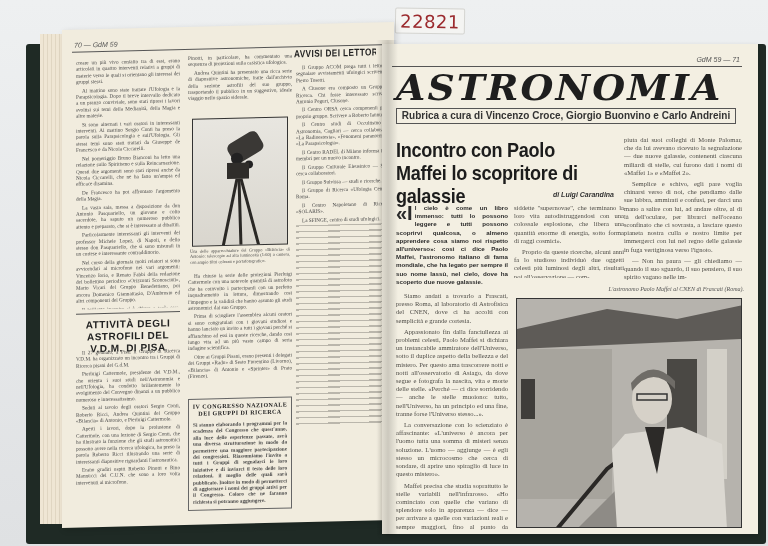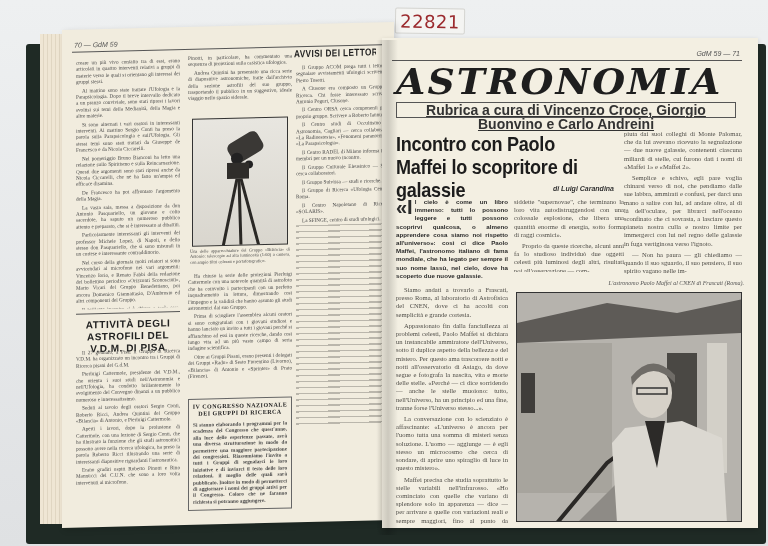--- a/index.html
+++ b/index.html
@@ -7,34 +7,34 @@
   body { position: relative; font-family: "Liberation Serif", serif; color: #2a2a2a; }
 
   .bg { position: absolute; inset: 0; background: linear-gradient(180deg,#eef0f1 0%,#dfe1e3 100%); }
 
   .label-sticker { position: absolute; left: 395px; top: 8px; width: 70px; height: 26px; background: #f4f4f2; border: 1px solid #d4d4d0; border-radius: 2px; color: #9b2a2e; font-family: "DejaVu Sans", sans-serif; font-size: 18px; text-align: center; line-height: 26px; letter-spacing: 0.5px; transform: rotate(1deg); }
 
   .cover { position: absolute; left: 26px; top: 44px; width: 740px; height: 500px; background: #1f2a25; border-radius: 3px; }
   .page-stack-l { position: absolute; left: 40px; top: 34px; width: 40px; height: 490px; background: repeating-linear-gradient(90deg,#efe6d4 0 3px,#e0d6c2 3px 4px); }
 
   .page-left { position: absolute; left: 62px; top: 30px; width: 332px; height: 498px; background: #f1ecde; transform: skewY(-1.4deg); transform-origin: left top; box-shadow: 2px 2px 6px rgba(0,0,0,.15); }
-  .page-right { position: absolute; left: 382px; top: 38px; width: 376px; height: 490px; background: #f3efe2; box-shadow: 0 2px 5px rgba(0,0,0,.18); }
+  .page-right { position: absolute; left: 382px; top: 44px; width: 376px; height: 490px; background: #f3efe2; box-shadow: 0 2px 5px rgba(0,0,0,.18); }
   .gutter { position: absolute; left: 376px; top: 40px; width: 22px; height: 495px; background: linear-gradient(90deg, rgba(0,0,0,.0), rgba(0,0,0,.16) 55%, rgba(0,0,0,0)); }
 
   .folio { font-family: "Liberation Sans", sans-serif; font-style: italic; font-size: 7px; color: #555; }
   .rule { border-top: 1px solid #555; }
 
   .col { position: absolute; font-size: 5.2px; line-height: 6.4px; color: #4a4a4a; text-align: justify; overflow: hidden; }
   .col p { text-indent: 6px; margin-bottom: 2px; }
   .lines { background: repeating-linear-gradient(180deg,#8d8a82 0 1.3px,transparent 1.3px 6px); opacity: .55; }
 
   .sec-title { font-family: "Liberation Sans", sans-serif; font-weight: bold; font-size: 10px; line-height: 12px; text-align: center; color: #222; letter-spacing: .5px; }
 
   .astro-title { position: absolute; left: 14px; top: 24px; width: 350px; font-family: "DejaVu Serif", serif; font-weight: bold; font-style: italic; font-size: 36px; letter-spacing: 2px; color: #1e1e1e; line-height: 38px; transform: scaleX(1.05); transform-origin: left; }
-  .astro-sub { position: absolute; left: 14px; top: 64px; width: 340px; height: 16px; border: 1px solid #555; font-family: "Liberation Sans", sans-serif; font-weight: bold; font-size: 14px; line-height: 14px; text-align: center; color: #333; text-decoration: underline; }
+  .astro-sub { position: absolute; left: 14px; top: 64px; width: 340px; height: 16px; border: 1px solid #555; font-family: "Liberation Sans", sans-serif; font-weight: bold; font-size: 10px; line-height: 14px; text-align: center; color: #333; }
   .headline { position: absolute; left: 14px; top: 94px; width: 220px; font-family: "Liberation Sans", sans-serif; font-weight: bold; font-size: 21px; line-height: 23px; color: #1c1c1c; transform: scaleX(.86); transform-origin: left; letter-spacing: -.3px; }
   .byline { position: absolute; left: 140px; top: 147px; width: 92px; text-align: right; font-family: "Liberation Sans", sans-serif; font-style: italic; font-weight: bold; font-size: 7px; color: #333; }
 
   .lead { font-family: "Liberation Sans", sans-serif; font-weight: bold; font-size: 6.2px; line-height: 8.2px; color: #2b2b2b; text-align: justify; }
   .dropcap { float: left; font-size: 20px; line-height: 18px; margin-right: 2px; font-weight: bold; }
   .body-r { font-size: 6.6px; line-height: 8.2px; color: #4e4c47; text-align: justify; }
   .body-r p { text-indent: 8px; margin-bottom: 3px; }
 
   .photo { position: absolute; background: #8c8a86; overflow: hidden; border: 1px solid #333; }
   .photo-caption { font-family: "Liberation Serif", serif; font-style: italic; font-size: 6px; color: #555; text-align: right; }

